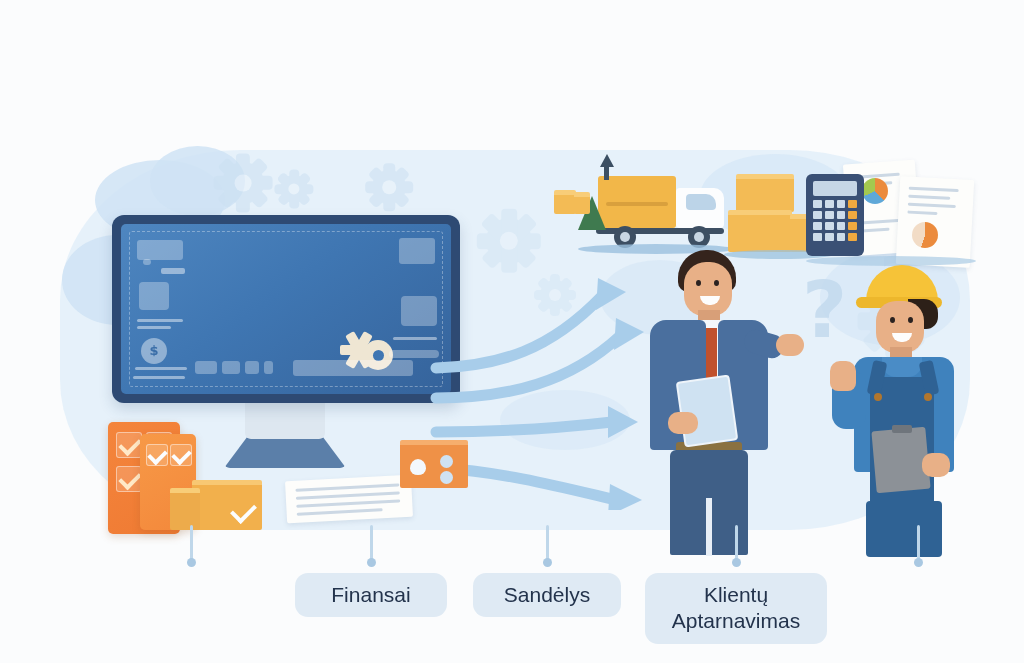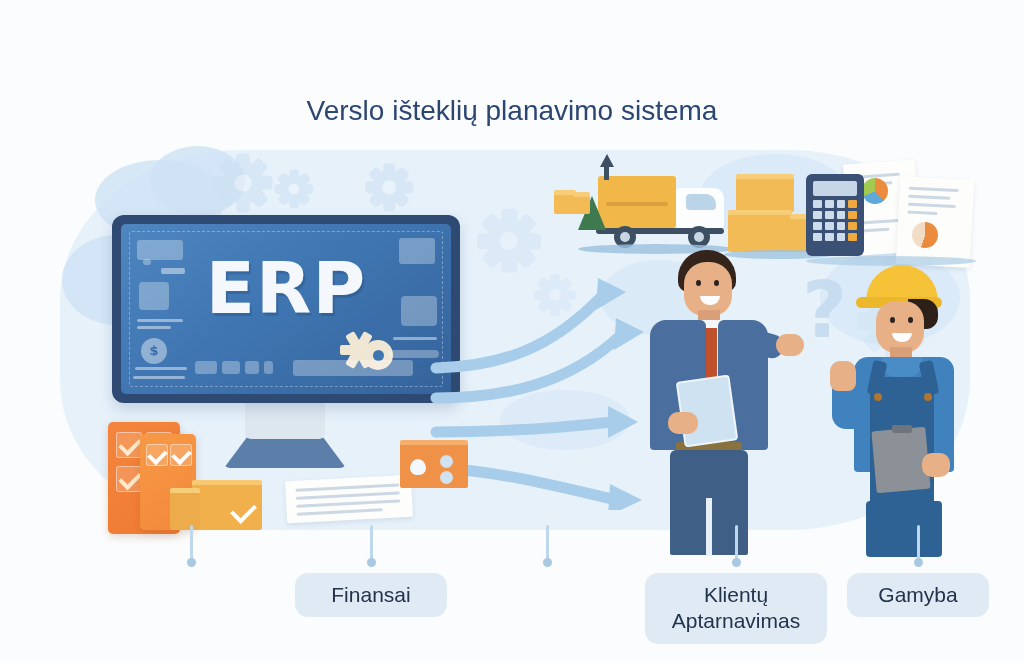--- a/index.html
+++ b/index.html
@@ -334,21 +334,20 @@
     padding: 9px 16px;
     box-sizing: border-box;
     white-space: pre-line;
   }
 </style>
 </head>
 <body>
 
 <div id="canvas">
 
-  <div class="subtitle">Verslo išteklių planavimo sistema</div>
 
   <div class="scene">
 
     <div class="blob blob-main"></div>
     <div class="cloud" style="left:95px;top:20px;width:130px;height:80px;"></div>
     <div class="cloud" style="left:150px;top:6px;width:95px;height:70px;"></div>
     <div class="cloud" style="left:62px;top:95px;width:110px;height:90px;"></div>
     <div class="cloud" style="left:118px;top:185px;width:80px;height:55px;opacity:.6;"></div>
     <div class="cloud" style="left:700px;top:14px;width:150px;height:85px;opacity:.55;"></div>
     <div class="cloud" style="left:600px;top:120px;width:120px;height:75px;opacity:.45;"></div>
@@ -397,21 +396,20 @@
 
         <div class="wdg" style="left:16px;top:16px;width:46px;height:20px;"></div>
         <div class="wdg" style="left:22px;top:35px;width:8px;height:6px;"></div>
         <div class="wdg wdg-line" style="left:40px;top:44px;width:24px;height:6px;"></div>
         <div class="wdg" style="left:18px;top:58px;width:30px;height:28px;border-radius:4px;"></div>
         <div class="wdg wdg-line" style="left:16px;top:95px;width:46px;"></div>
         <div class="wdg wdg-line" style="left:16px;top:102px;width:34px;"></div>
         <div class="wdg-badge" style="left:20px;top:114px;">$</div>
         <div class="wdg wdg-line" style="left:12px;top:152px;width:52px;"></div>
 
-        <div class="erp-word">ERP</div>
 
         <div class="wdg" style="right:16px;top:14px;width:36px;height:26px;border-radius:3px;"></div>
         <div class="wdg" style="right:14px;top:72px;width:36px;height:30px;border-radius:4px;"></div>
         <div class="cogwheel" style="right:58px;bottom:24px;">
           <span style="transform:translate(-50%,-50%) rotate(0deg);"></span>
           <span style="transform:translate(-50%,-50%) rotate(60deg);"></span>
           <span style="transform:translate(-50%,-50%) rotate(120deg);"></span>
           <i class="hole"></i>
         </div>
         <div class="wdg wdg-line" style="right:14px;top:113px;width:44px;"></div>
@@ -587,18 +585,18 @@
 
     <div class="stem" style="left:190px;top:385px;height:38px;"></div>
     <div class="stem" style="left:370px;top:385px;height:38px;"></div>
     <div class="stem" style="left:546px;top:385px;height:38px;"></div>
     <div class="stem" style="left:735px;top:385px;height:38px;"></div>
     <div class="stem" style="left:917px;top:385px;height:38px;"></div>
   </div>
 
   <div class="pill-row">
     <div class="pill" style="left:295px;top:8px;width:152px;">Finansai</div>
+    <div class="pill" style="left:473px;top:8px;width:148px;">Sandėlys</div>
     <div class="pill" style="left:645px;top:8px;width:182px;">Klientų
 Aptarnavimas</div>
-    <div class="pill" style="left:847px;top:8px;width:142px;">Gamyba</div>
   </div>
 
 </div>
 
 </body></html>

